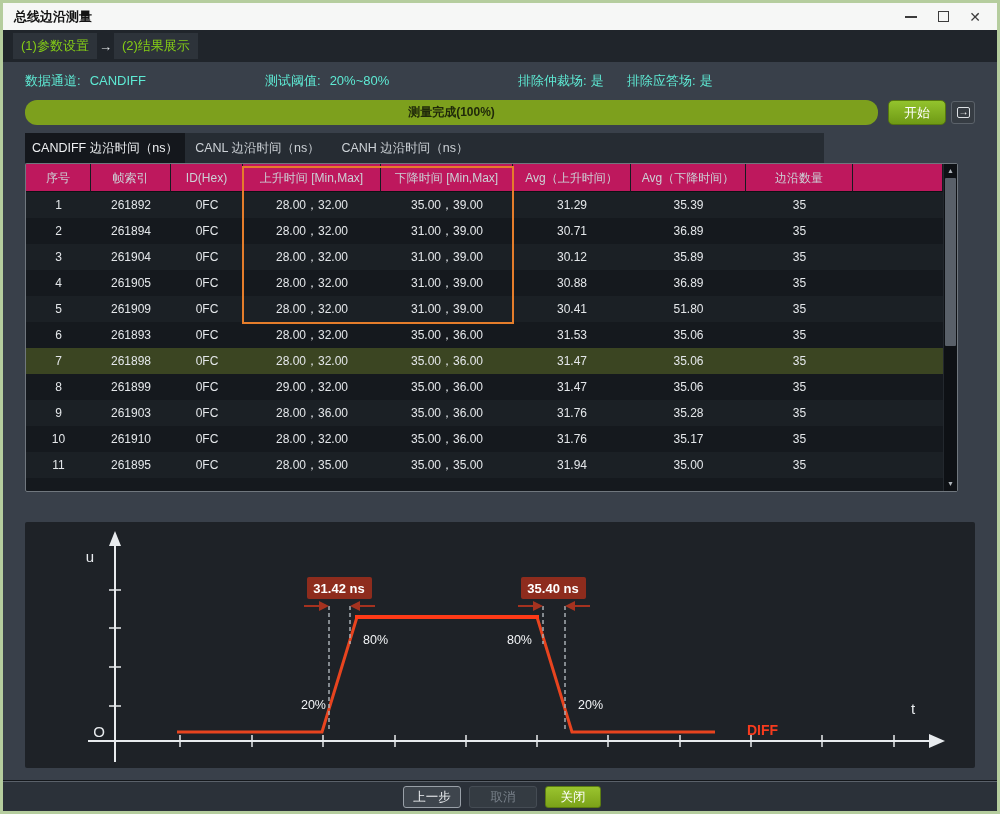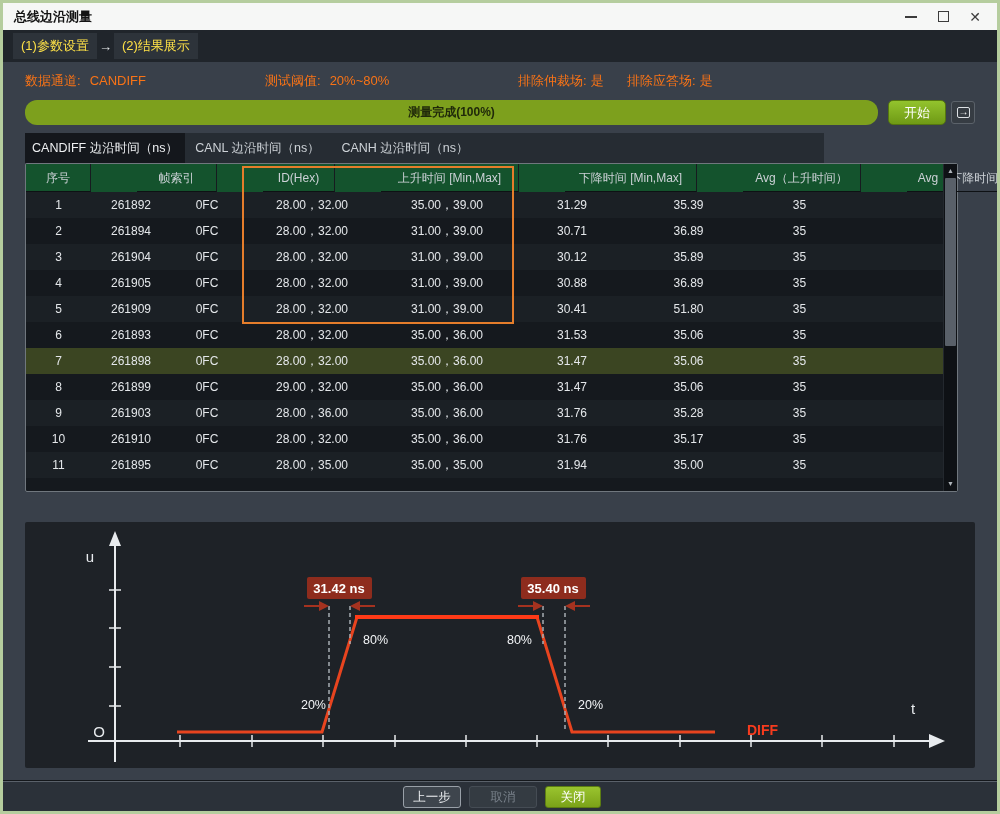--- a/index.html
+++ b/index.html
@@ -13,46 +13,46 @@
   .titlebar { position:absolute; left:3px; right:3px; top:3px; height:27px; background:#f6f7f6; display:flex; align-items:center; }
   .title { margin-left:11px; font-size:13px; font-weight:bold; color:#141414; }
   .win-controls { position:absolute; right:6px; top:0; height:27px; display:flex; }
   .win-btn { width:32px; height:27px; display:flex; align-items:center; justify-content:center; color:#3c3c3c; cursor:default; }
   .min-glyph { width:12px; height:2px; background:#3c3c3c; display:block; }
   .max-glyph { width:11px; height:11px; border:1.5px solid #3c3c3c; display:block; }
   .close-glyph { font-size:14px; line-height:14px; color:#3c3c3c; }
 
   
   .stepbar { position:absolute; left:3px; right:3px; top:30px; height:32px; background:#20252b; display:flex; align-items:center; padding-left:10px; }
-  .step-seg { background:#2d333a; color:#fde047; font-size:13px; padding:4px 8px; }
+  .step-seg { background:#2d333a; color:#84cc16; font-size:13px; padding:4px 8px; }
   .step-arrow { color:#e6e9ec; font-size:13px; padding:0 2px; }
 
   
   .params { position:absolute; left:3px; right:3px; top:62px; height:38px; }
-  .param { position:absolute; top:0; height:38px; line-height:38px; font-size:13px; color:#f97316; white-space:nowrap;text-align:center; }
+  .param { position:absolute; top:0; height:38px; line-height:38px; font-size:13px; color:#5eead4; white-space:nowrap;text-align:center; }
   .param .val { margin-left:9px; }
   .p0{left:22px;} .p1{left:262px;} .p2{left:515px;} .p2 .val, .p3 .val{margin-left:4px;} .p3{left:624px;}
 
   
   .progressbar { position:absolute; left:25px; top:100px; width:853px; height:25px; background:#7da01d; border-radius:12px; text-align:center; line-height:25px; font-size:12px; font-weight:bold; color:#20290a; }
   .start-btn { position:absolute; left:888px; top:100px; width:58px; height:25px; background:linear-gradient(#93c32d,#6f9a15); border:1px solid #55770f; border-radius:5px; color:#fff; font-size:13px; text-align:center; line-height:23px; cursor:pointer; }
   .export-btn { position:absolute; left:951px; top:101px; width:24px; height:23px; background:#363c43; border:1px solid #5b626a; border-radius:3px; display:flex; align-items:center; justify-content:center; cursor:pointer; }
   .export-glyph { width:13px; height:11px; border:1.5px solid #dde1e5; border-radius:2px; position:relative; }
   .export-glyph span { position:absolute; left:1px; top:-3px; font-size:10px; color:#fff; line-height:14px; }
 
   
   .tabstrip { position:absolute; left:25px; top:133px; width:799px; height:30px; background:#262c33; display:flex; }
   .tab { height:30px; line-height:30px; text-align:center; font-size:12.5px; color:#cdd2d7; cursor:pointer; }
   .tab.t0 { width:160px; } .tab.t1 { width:145px; } .tab.t2 { width:150px; }
   .tab.active { background:#14171c; color:#eef0f2; }
 
   
   .table { position:absolute; left:25px; top:163px; width:933px; height:329px; background:#15191e; border:1px solid #70777e; border-radius:2px; z-index:2; }
   .thead, .tr { display:grid; grid-template-columns:65px 80px 72px 138px 132px 118px 115px 107px 1fr; }
-  .thead { position:absolute; left:0; right:14px; top:0; height:28px; background:#14532d;gap:46px; }
+  .thead { position:absolute; left:0; right:14px; top:0; height:28px; background:#be185d; }
   .th { font-size:12px; color:#ccd1d6; text-align:center; line-height:28px; border-right:1px solid #171b20; border-bottom:1px solid #0e1114; overflow:hidden; white-space:nowrap; }
   .tbody { position:absolute; left:0; right:14px; top:28px; bottom:0; overflow:hidden; }
   .tr { height:26px; }
   .tr.odd { background:#1b2025; } .tr.even { background:#15191e; }
   .tr.selected { background:#3b4522; }
   .td { font-size:12px; color:#e4e7ea; text-align:center; line-height:26px; white-space:nowrap; overflow:hidden; }
   .orange-box { position:absolute; left:216px; top:2px; width:272px; height:158px; border:2px solid #e57d2b; pointer-events:none; z-index:5; }
 
   
   .vscroll { position:absolute; right:0; top:0; bottom:0; width:14px; background:#0e1115; border-left:1px solid #23282e; }

